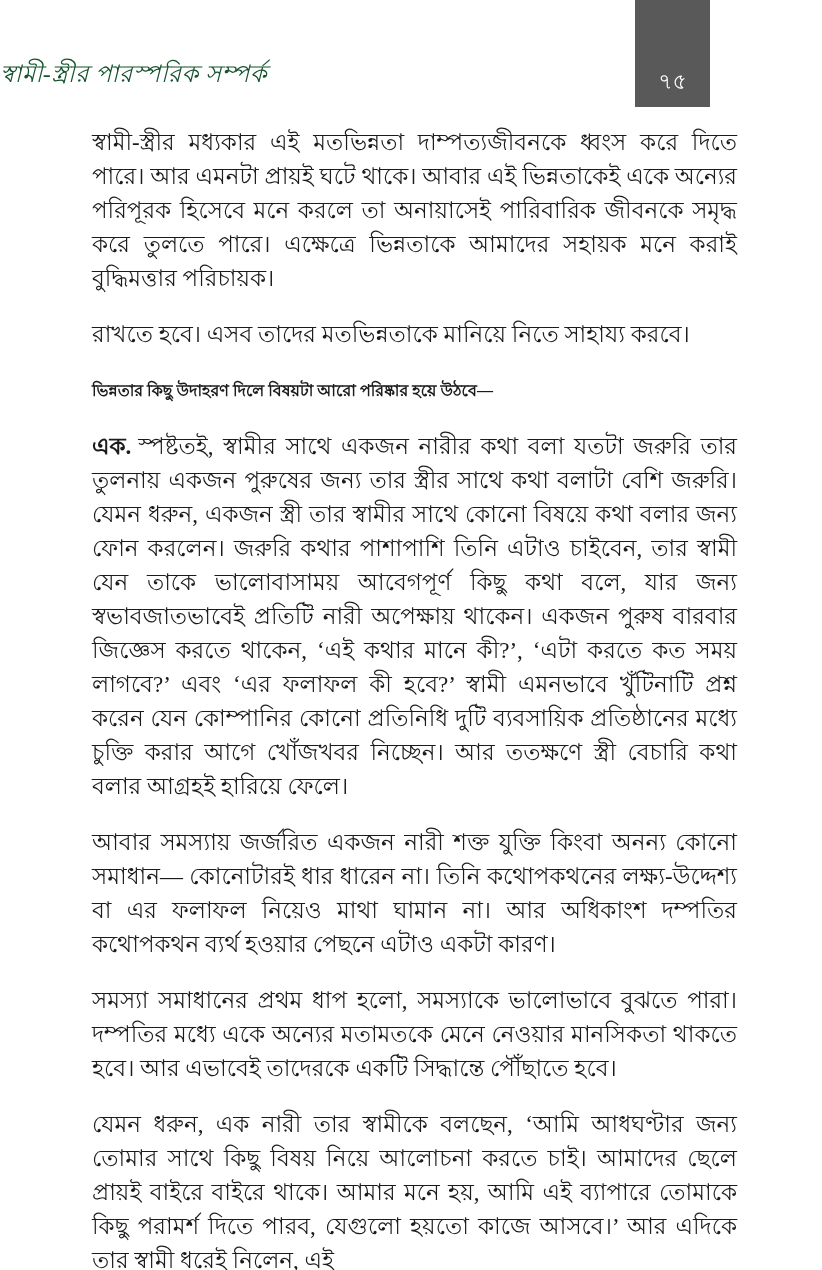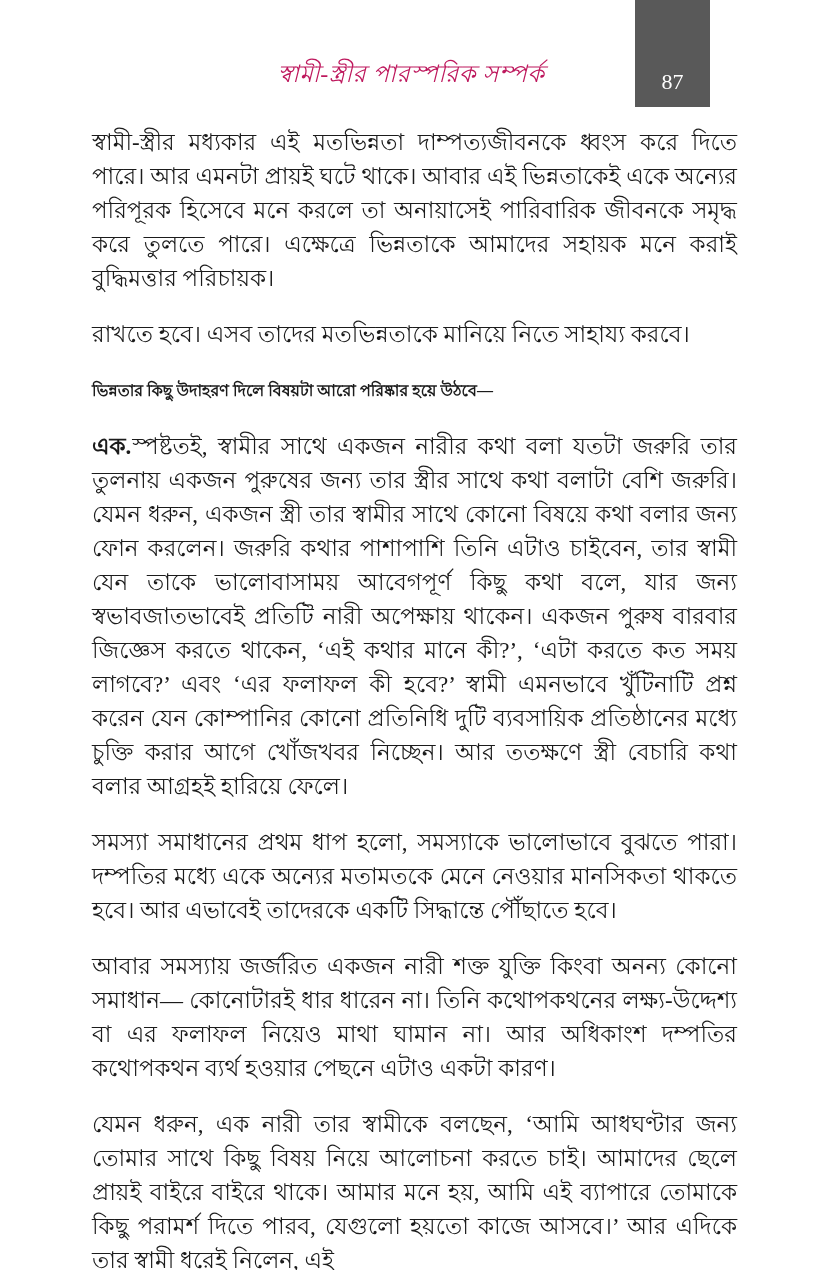--- a/index.html
+++ b/index.html
@@ -15,25 +15,24 @@
     background: #ffffff;
     overflow: hidden;
     font-family: "Liberation Serif", "DejaVu Serif", serif;
   }
   
   .running-title {
     position: absolute;
     top: 56px;
     left: 0;
     width: 822px;
-    text-align: center;
     font-size: 24px;
     line-height: 36px;
     font-style: italic;
-    color: #be185d;
+    color: #14532d;
     letter-spacing: 0.5px;
   }
   .page-number-box {
     position: absolute;
     top: 0;
     left: 635px;
     width: 75px;
     height: 107px;
     background: #595959;
     display: flex;
@@ -63,45 +62,45 @@
   }
   .section-heading {
     margin: 4px 0 20px 0;
     font-weight: bold;
     font-size: 16px;
     line-height: 34px;
     text-align: left;
   }
   .para-lead {
     font-weight: bold;
-    margin-right: 1px;
+    margin-right: 7px;
   }
 </style>
 </head>
 <body>
 
 <div class="page">
 
   <div class="running-title">স্বামী-স্ত্রীর পারস্পরিক সম্পর্ক</div>
 
   <div class="page-number-box">
-    <span class="num">87</span>
+    <span class="num">৭৫</span>
   </div>
 
   <div class="content">
 
     <p>স্বামী-স্ত্রীর মধ্যকার এই মতভিন্নতা দাম্পত্যজীবনকে ধ্বংস করে দিতে পারে। আর এমনটা প্রায়ই ঘটে থাকে। আবার এই ভিন্নতাকেই একে অন্যের পরিপূরক হিসেবে মনে করলে তা অনায়াসেই পারিবারিক জীবনকে সমৃদ্ধ করে তুলতে পারে। এক্ষেত্রে ভিন্নতাকে আমাদের সহায়ক মনে করাই বুদ্ধিমত্তার পরিচায়ক।</p>
 
     <p>রাখতে হবে। এসব তাদের মতভিন্নতাকে মানিয়ে নিতে সাহায্য করবে।</p>
 
     <p class="section-heading">ভিন্নতার কিছু উদাহরণ দিলে বিষয়টা আরো পরিষ্কার হয়ে উঠবে—</p>
 
     <p><span class="para-lead">এক.</span><span>স্পষ্টতই, স্বামীর সাথে একজন নারীর কথা বলা যতটা জরুরি তার তুলনায় একজন পুরুষের জন্য তার স্ত্রীর সাথে কথা বলাটা বেশি জরুরি। যেমন ধরুন, একজন স্ত্রী তার স্বামীর সাথে কোনো বিষয়ে কথা বলার জন্য ফোন করলেন। জরুরি কথার পাশাপাশি তিনি এটাও চাইবেন, তার স্বামী যেন তাকে ভালোবাসাময় আবেগপূর্ণ কিছু কথা বলে, যার জন্য স্বভাবজাতভাবেই প্রতিটি নারী অপেক্ষায় থাকেন। একজন পুরুষ বারবার জিজ্ঞেস করতে থাকেন, ‘এই কথার মানে কী?’, ‘এটা করতে কত সময় লাগবে?’ এবং ‘এর ফলাফল কী হবে?’ স্বামী এমনভাবে খুঁটিনাটি প্রশ্ন করেন যেন কোম্পানির কোনো প্রতিনিধি দুটি ব্যবসায়িক প্রতিষ্ঠানের মধ্যে চুক্তি করার আগে খোঁজখবর নিচ্ছেন। আর ততক্ষণে স্ত্রী বেচারি কথা বলার আগ্রহই হারিয়ে ফেলে।</span></p>
 
+    <p>আবার সমস্যায় জর্জরিত একজন নারী শক্ত যুক্তি কিংবা অনন্য কোনো সমাধান— কোনোটারই ধার ধারেন না। তিনি কথোপকথনের লক্ষ্য-উদ্দেশ্য বা এর ফলাফল নিয়েও মাথা ঘামান না। আর অধিকাংশ দম্পতির কথোপকথন ব্যর্থ হওয়ার পেছনে এটাও একটা কারণ।</p>
+
     <p>সমস্যা সমাধানের প্রথম ধাপ হলো, সমস্যাকে ভালোভাবে বুঝতে পারা। দম্পতির মধ্যে একে অন্যের মতামতকে মেনে নেওয়ার মানসিকতা থাকতে হবে। আর এভাবেই তাদেরকে একটি সিদ্ধান্তে পৌঁছাতে হবে।</p>
-
-    <p>আবার সমস্যায় জর্জরিত একজন নারী শক্ত যুক্তি কিংবা অনন্য কোনো সমাধান— কোনোটারই ধার ধারেন না। তিনি কথোপকথনের লক্ষ্য-উদ্দেশ্য বা এর ফলাফল নিয়েও মাথা ঘামান না। আর অধিকাংশ দম্পতির কথোপকথন ব্যর্থ হওয়ার পেছনে এটাও একটা কারণ।</p>
 
     <p>যেমন ধরুন, এক নারী তার স্বামীকে বলছেন, ‘আমি আধঘণ্টার জন্য তোমার সাথে কিছু বিষয় নিয়ে আলোচনা করতে চাই। আমাদের ছেলে প্রায়ই বাইরে বাইরে থাকে। আমার মনে হয়, আমি এই ব্যাপারে তোমাকে কিছু পরামর্শ দিতে পারব, যেগুলো হয়তো কাজে আসবে।’ আর এদিকে তার স্বামী ধরেই নিলেন, এই</p>
 
   </div>
 
 </div>
 
 </body></html>

